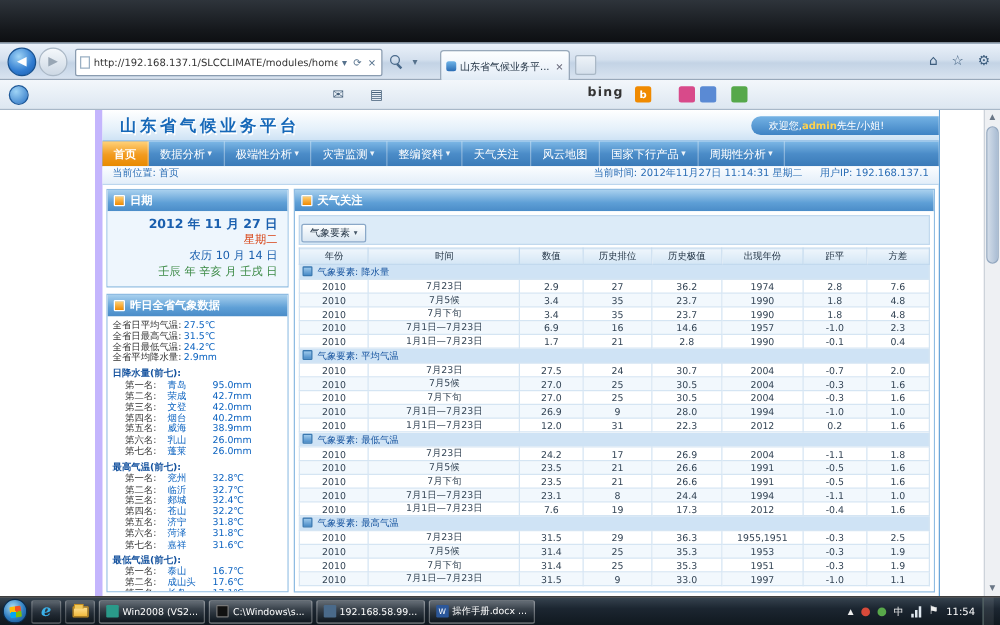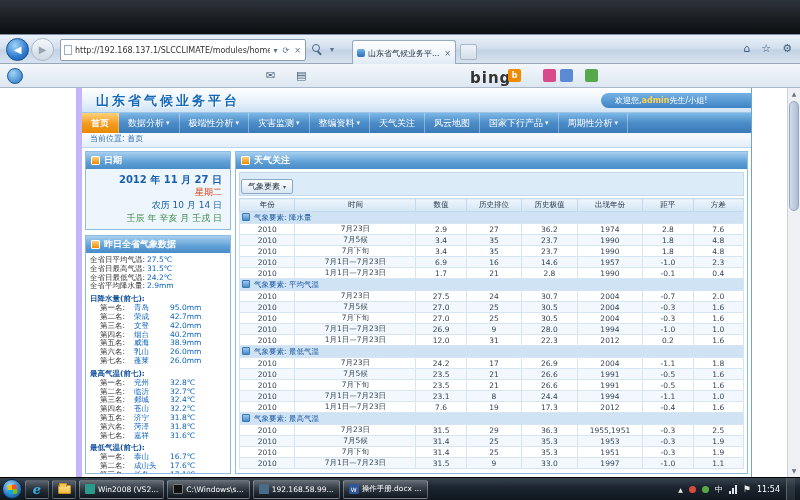--- a/index.html
+++ b/index.html
@@ -39,21 +39,21 @@
   .newtab { position:absolute; left:460px; top:9px; width:17px; height:16px;
     background:linear-gradient(#eef3f8,#d4dfeb); border:1px solid #aab8c6; border-radius:2px; }
   .nav-right { position:absolute; right:8px; top:7px; display:flex; gap:11px; font-size:11px; color:#3d5d7d; }
 
   
   .browser-toolbar { position:absolute; left:0; top:64px; width:800px; height:24px;
     background:linear-gradient(180deg,#f3f7fb,#dde7f1); border-bottom:1px solid #a8b8c8; }
   .tb-round { position:absolute; left:7px; top:4px; width:16px; height:16px; border-radius:50%;
     background:radial-gradient(circle at 35% 30%,#9fd4f6,#2a72c4); border:1px solid #1d5898; }
   .tb-glyph { position:absolute; top:5px; font-size:11px; color:#46607a; }
-  .bing-logo { position:absolute; left:470px; top:5px; font-size:15px; font-weight:bold; color:#333; letter-spacing:1px; }
+  .bing-logo { position:absolute; left:470px; top:5px; font-size:10px; font-weight:bold; color:#333; letter-spacing:1px; }
   .tb-sq { position:absolute; top:5px; width:13px; height:13px; border-radius:2px; display:flex;
     align-items:center; justify-content:center; color:#fff; font-size:8px; font-weight:bold; }
 
   
   .viewport { position:absolute; left:0; top:88px; width:800px; height:389px; background:#fff; overflow:hidden; }
   .scrollbar { position:absolute; right:0; top:0; width:13px; height:100%; background:#eef0f3; border-left:1px solid #cdd3da; }
   .sb-arrow { width:100%; height:12px; font-size:6px; color:#6a7686; text-align:center; line-height:12px; }
   .sb-arrow.down { position:absolute; bottom:0; }
   .sb-thumb { position:absolute; left:1px; top:13px; width:10px; height:110px; border-radius:5px;
     background:linear-gradient(90deg,#d3dde9,#aabdd4); border:1px solid #93a8c0; }
@@ -247,20 +247,24 @@
             <span class="caret">▾</span>
           </div>
           <div class="menu-item">
             <span>周期性分析</span>
             <span class="caret">▾</span>
           </div>
         </div>
 
       <div class="page-info">
         <span>当前位置: 首页</span>
+        <span class="info-right">
+          <span>当前时间: 2012年11月27日 11:14:31 星期二</span>
+          <span>用户IP: 192.168.137.1</span>
+        </span>
       </div>
 
       <div class="page-body">
 
         <div class="sidebar">
 
           <div class="panel">
             <div class="panel-hd">
               <span class="hd-ico"></span>
               <span>日期</span>

